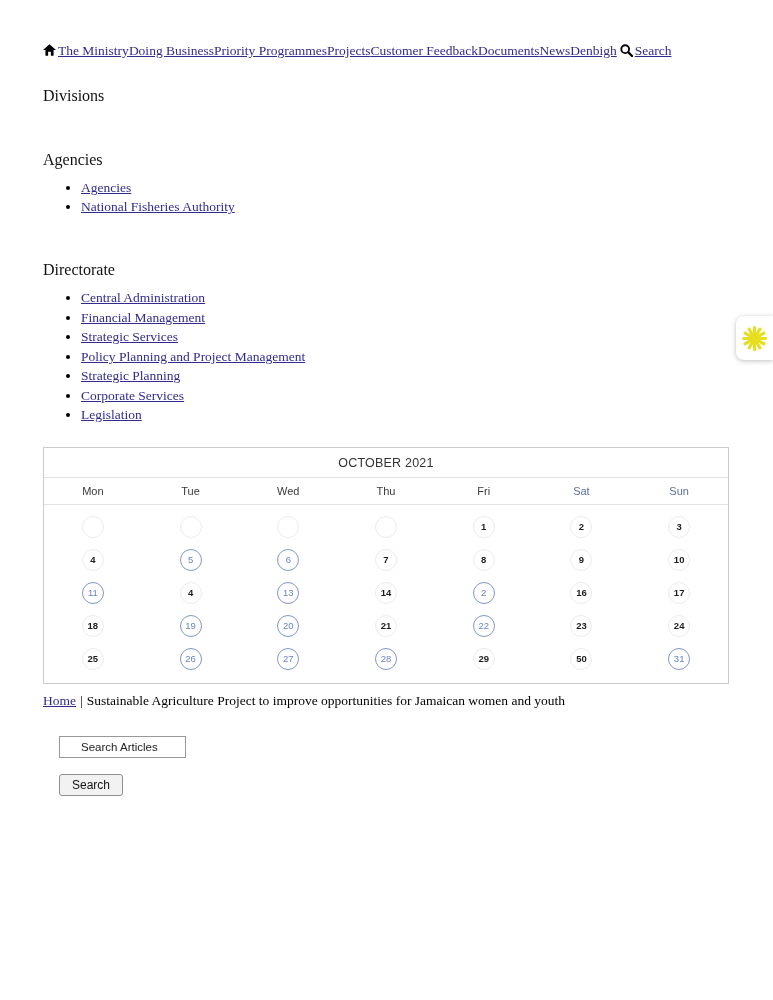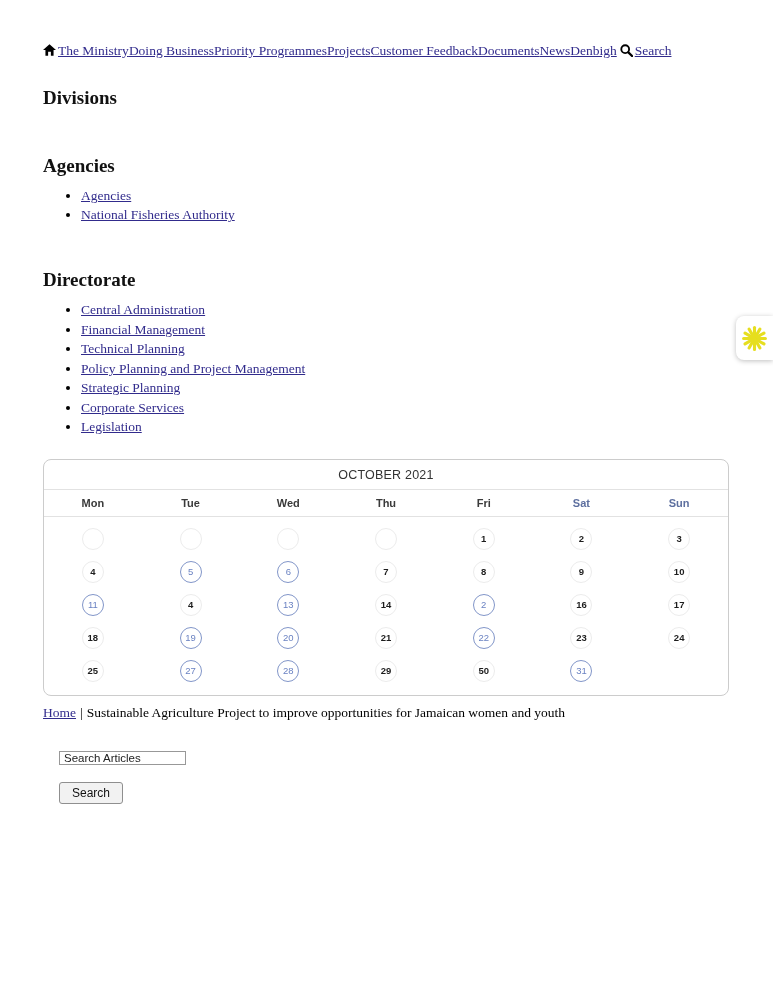--- a/index.html
+++ b/index.html
@@ -20,69 +20,69 @@
   .top-nav { font-size: 13.5px; line-height: 1.25; }
   .top-nav .home-link { text-decoration: none; margin-right: 2px; }
   .top-nav .home-link svg { vertical-align: -1px; }
   .nav-links { display: inline; }
   .nav-link { margin: 0; }
   .nav-search { margin-left: 3px; white-space: nowrap; }
   .nav-search svg { vertical-align: -2px; margin-right: 2px; }
 
   
   .section h2 {
-    font-size: 19px; font-weight: bold; color: #111;
+    font-size: 16px; font-weight: normal; color: #111;
     margin: 46px 0 11px 0;
   }
   #sections section:first-child h2 { margin-top: 27px; }
   .section ul { margin: 0; padding-left: 38px; }
   .section li { font-size: 13.5px; margin: 0 0 3.5px 0; color: #000; }
 
   
   .calendar {
     margin-top: 24px;
     border: 1px solid #cccccc;
-    border-radius: 8px;
+    border-radius: 0;
     font-family: "Liberation Sans", sans-serif;
     background: #fff;
     overflow: hidden;
   }
   .cal-title {
     text-align: center; font-size: 12.5px; color: #333;
     padding: 8px 0 7px 0; border-bottom: 1px solid #e2e2e2;
     letter-spacing: 0.2px;
   }
   .cal-head {
     display: grid; grid-template-columns: repeat(7, 1fr);
     padding: 7px 0; border-bottom: 1px solid #e2e2e2;
   }
-  .cal-dow { text-align: center; font-size: 11px; color: #3a3a3a; font-weight: bold; }
+  .cal-dow { text-align: center; font-size: 11px; color: #3a3a3a; }
   .cal-dow.weekend { color: #5d6f9f; text-align: center; }
   .cal-grid { display: grid; grid-template-columns: repeat(7, 1fr); padding: 5px 0 8px 0; }
   .cal-cell { height: 33px; display: flex; align-items: center; justify-content: center; }
   .daycircle {
     width: 22px; height: 22px; border-radius: 50%;
     display: flex; align-items: center; justify-content: center;
     font-size: 9.5px;
   }
   .daycircle.empty { border: 1px solid #ececec; }
   .daycircle.plain { border: 1px solid #ececec; color: #1d1d1d; font-weight: bold; }
   .daycircle.active { border: 1px solid #8296c9; color: #6a82c2; cursor: pointer; }
 
   
   .breadcrumb { margin: 9px 0 0 0; font-size: 13.5px; color: #000; }
   .breadcrumb .sep { margin: 0 4px; }
 
   
   .search-block { margin: 27px 0 0 16px; }
   .search-block input {
-    width: 127px; height: 14px;
+    width: 127px; height: 22px;
     border: 1px solid #989898; border-radius: 0;
     font-family: "Liberation Sans", sans-serif; font-size: 11.5px;
-    padding: 1px 4px; color: #111; background: #fff;
+    padding: 1px 21px; color: #111; background: #fff;
   }
   .search-block input::placeholder { color: #222; opacity: 1; }
   .search-block button {
     display: block; margin-top: 16px;
     font-family: "Liberation Sans", sans-serif; font-size: 12px;
     padding: 3px 12px;
     border: 1px solid #8f8f8f; border-radius: 3px;
     background: #f2f2f2; color: #111; cursor: pointer;
   }
 
@@ -119,21 +119,21 @@
         <ul>
           <li><a href="#">Agencies</a></li>
           <li><a href="#">National Fisheries Authority</a></li>
         </ul>
       </section>
       <section class="section">
         <h2>Directorate</h2>
         <ul>
           <li><a href="#">Central Administration</a></li>
           <li><a href="#">Financial Management</a></li>
-          <li><a href="#">Technical Planning</a></li>
+          <li><a href="#">Strategic Services</a></li>
           <li><a href="#">Policy Planning and Project Management</a></li>
           <li><a href="#">Strategic Planning</a></li>
           <li><a href="#">Corporate Services</a></li>
           <li><a href="#">Legislation</a></li>
         </ul>
       </section>
     </div>
 
   <div class="calendar">
     <div class="cal-title">OCTOBER 2021</div>
@@ -228,20 +228,23 @@
         <div class="cal-cell">
           <span class="daycircle plain">23</span>
         </div>
         <div class="cal-cell">
           <span class="daycircle plain">24</span>
         </div>
         <div class="cal-cell">
           <span class="daycircle plain">25</span>
         </div>
         <div class="cal-cell">
+          <span class="daycircle active">26</span>
+        </div>
+        <div class="cal-cell">
           <span class="daycircle active">27</span>
         </div>
         <div class="cal-cell">
           <span class="daycircle active">28</span>
         </div>
         <div class="cal-cell">
           <span class="daycircle plain">29</span>
         </div>
         <div class="cal-cell">
           <span class="daycircle plain">50</span>

